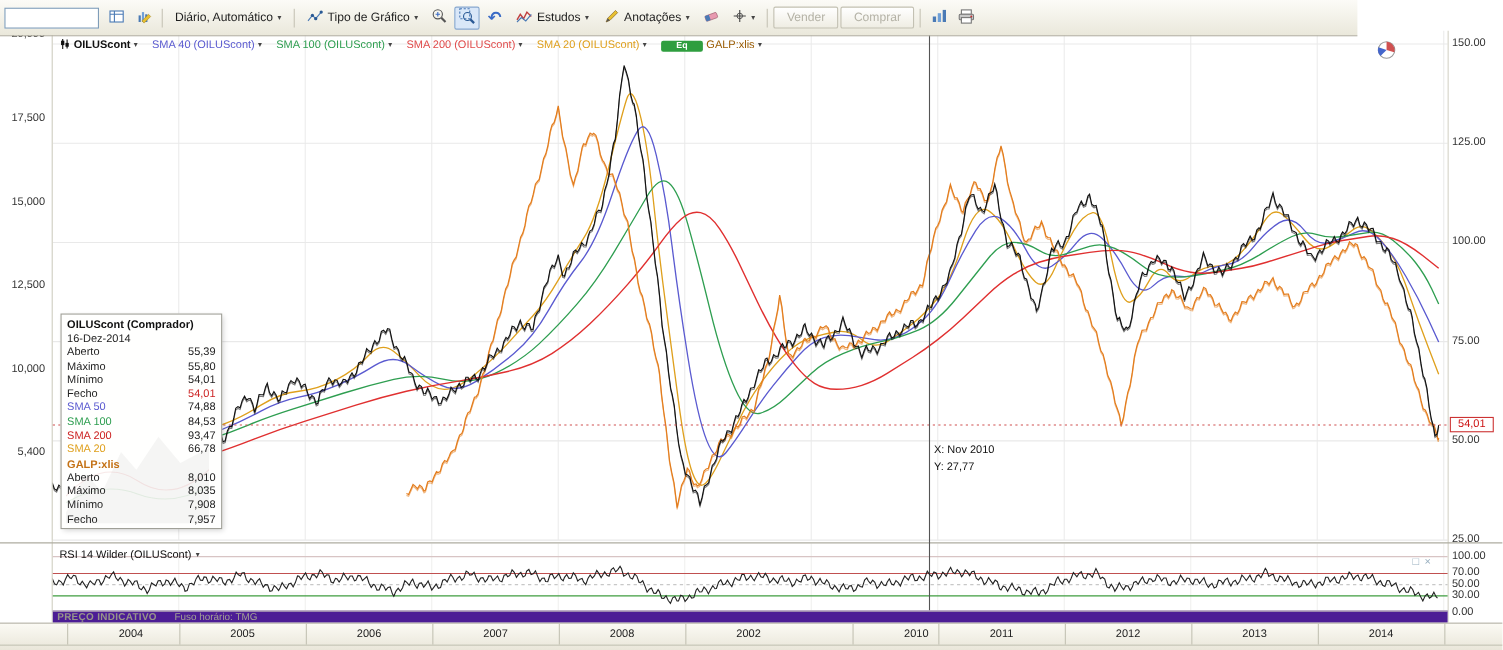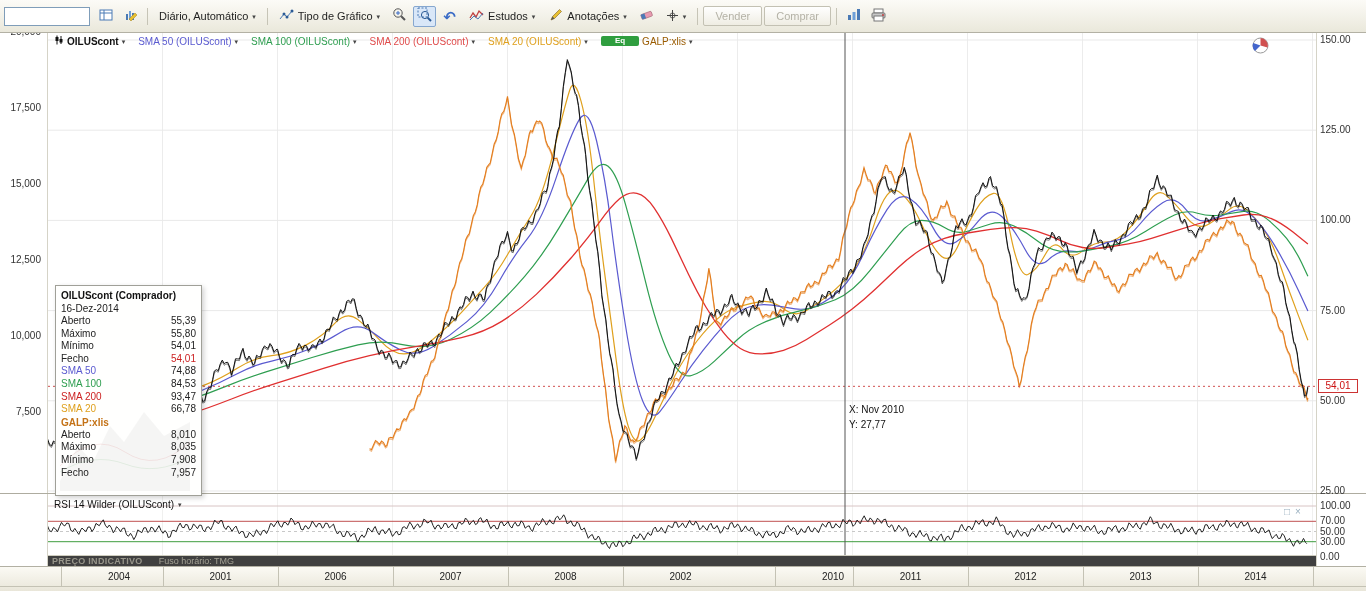--- a/index.html
+++ b/index.html
@@ -1,48 +1,48 @@
 <!DOCTYPE html>
 <html><head>
 <meta charset="utf-8">
 <style>
 *{margin:0;padding:0;box-sizing:border-box}
 html,body{width:1366px;height:591px;overflow:hidden}
 body{font-family:"Liberation Sans","DejaVu Sans",sans-serif;background:#fff;position:relative}
 button{font-family:inherit;cursor:pointer}
-.toolbar{position:absolute;left:0;top:0;width:1366px;height:27px;background:linear-gradient(#fcfbf7,#eae8db);border-bottom:1px solid #b3b1a4;display:flex;align-items:center;gap:2px;padding:16px 4px;z-index:40}
+.toolbar{position:absolute;left:0;top:0;width:1234px;height:27px;background:linear-gradient(#fcfbf7,#eae8db);border-bottom:1px solid #b3b1a4;display:flex;align-items:center;gap:2px;padding:16px 4px;z-index:40}
 .symbol-input{width:86px;height:19px;border:1px solid #7f9db9;background:#fff;font-size:11px;padding:0 3px;margin-right:2px}
 .tb-icon{height:21px;min-width:23px;display:inline-flex;align-items:center;justify-content:center;background:transparent;border:1px solid transparent;border-radius:2px}
 .tb-icon.pressed{background:#d9e7f8;border-color:#86a7cf}
 .tb-btn{height:21px;display:inline-flex;align-items:center;gap:4px;background:transparent;border:1px solid transparent;border-radius:2px;font-size:11px;color:#1e1e1e;padding:0 5px;white-space:nowrap}
 .caret{font-size:7px;color:#444;line-height:1}
 .tb-sep{width:1px;height:17px;background:#c6c4b6;margin:0 3px}
 .trade-btn{height:20px;padding:0 11px;border:1px solid #c3c1b3;border-radius:2px;background:linear-gradient(#ffffff,#efede3);color:#b4b2a6;font-size:11px}
 .undo-glyph{font-size:15px;color:#3a6bc6;font-weight:bold;line-height:1}
 .legend{position:absolute;left:54px;top:35px;display:flex;align-items:center;gap:13px;z-index:8;font-size:10px;white-space:nowrap}
 .legend-item{display:inline-flex;align-items:center;gap:3px}
 .legend-item b{font-weight:bold;color:#111}
 .eq-badge{display:inline-block;background:#2f9e3f;color:#fff;font-size:8px;font-weight:bold;padding:1px 14px;border-radius:2px;line-height:1}
 .tick{position:absolute;font-size:10px;color:#333;white-space:nowrap}
 #left-axis{position:absolute;left:0;top:0;width:44px;height:500px;z-index:5}
 #left-axis .tick{right:3px}
 #right-axis{position:absolute;left:1320px;top:0;width:45px;height:500px;z-index:5}
 #rsi-axis{position:absolute;left:1320px;top:0;width:45px;height:591px;z-index:5}
 .pie-icon{position:absolute;left:1252px;top:37px;z-index:8}
-.tooltip{position:absolute;left:55px;top:285px;width:147px;background:#fffffe;border:1px solid #a0a098;box-shadow:2px 2px 5px rgba(0,0,0,.18);padding:3px 5px 16px;z-index:20}
+.tooltip{position:absolute;left:55px;top:285px;width:147px;background:#fffffe;border:1px solid #a0a098;box-shadow:2px 2px 5px rgba(0,0,0,.18);padding:3px 5px 1px;z-index:20}
 .tt-wm{position:absolute;left:4px;bottom:4px;pointer-events:none;opacity:.5}
 .tt-title{font-size:10px;font-weight:bold;color:#111;line-height:13px;position:relative}
 .tt-date{font-size:10px;color:#222;line-height:13px;position:relative}
 .tt-row{display:flex;justify-content:space-between;font-size:10px;line-height:12.6px;color:#222;position:relative}
 .tt-sub{font-size:10px;font-weight:bold;line-height:13px;position:relative}
 .crosshair-readout{position:absolute;left:849px;top:402px;font-size:10px;color:#111;z-index:6;line-height:15px}
 .price-tag{position:absolute;left: 1318px;width:40px;font-size:10px;color:#cc1111;background:#fff;border:1px solid #cc3333;text-align:center;line-height:12px;z-index:7}
 .rsi-header{position:absolute;left:54px;top:499px;font-size:10px;color:#111;display:flex;gap:4px;align-items:center;z-index:8}
 .rsi-controls{position:absolute;left:1284px;top:507px;z-index:8;display:flex;gap:5px;color:#9ab0c0;font-size:10px;line-height:1}
-.status-strip{position:absolute;left:48px;top:555px;width:1268px;height:11px;background:#404040;border-top:1px solid #cfcdbf;display:flex;align-items:flex-start;gap:16px;padding:0 4px;z-index:9}
+.status-strip{position:absolute;left:48px;top:555px;width:1268px;height:11px;background:#4c1d95;border-top:1px solid #cfcdbf;display:flex;align-items:flex-start;gap:16px;padding:0 4px;z-index:9}
 .status-left{font-size:9px;font-weight:bold;color:#97958a;letter-spacing:.3px}
 .status-right{font-size:9px;color:#a3a194}
 .year-band{position:absolute;left:0;top:566px;width:1366px;height:25px;background:linear-gradient(#fbfaf4,#e9e6d9);border-top:1px solid #b2b0a3;z-index:10}
 #year-cells{position:absolute;left:0;top:0;width:100%;height:20px;border-bottom:1px solid #c4c2b4}
 .year-cell{position:absolute;top:0;width:115px;height:19px;border-left:1px solid #c4c2b4;text-align:center;line-height:19px;font-size:10px;color:#222}
 .year-div{position:absolute;top:0;height:19px;border-left:1px solid #c4c2b4}
 #chart-svg{position:absolute;left:0;top:0;z-index:1}
 </style>
 </head>
 <body>
@@ -215,21 +215,21 @@
         <path d="M47.5 525.9 L49.5 530.7 L51.5 531.7 L53.5 527.5 L55.5 528.9 L57.5 531.8 L59.5 526.6 L61.5 522.4 L63.5 525.3 L64.8 525.9 L66.8 523.0 L68.8 523.5 L70.8 530.4 L72.8 531.5 L74.8 528.4 L76.8 531.5 L78.8 534.4 L80.8 529.9 L82.0 528.0 L84.0 530.1 L86.0 531.5 L88.0 527.0 L90.0 527.1 L92.0 531.6 L94.0 528.7 L96.0 523.4 L98.0 524.9 L99.3 525.7 L101.3 522.3 L103.3 519.8 L105.3 525.2 L107.3 527.8 L109.3 525.0 L111.3 527.8 L113.3 532.8 L115.3 529.7 L116.5 526.7 L118.5 528.5 L120.5 531.8 L122.5 528.4 L124.5 528.0 L126.5 534.6 L128.5 536.2 L130.5 533.3 L132.5 536.6 L133.8 539.6 L135.8 536.1 L137.8 529.9 L139.8 531.3 L141.8 532.7 L143.8 527.9 L145.8 527.7 L147.8 532.6 L149.8 530.8 L151.0 527.2 L153.0 528.1 L155.0 532.1 L157.0 529.0 L159.0 525.7 L161.0 530.5 L163.0 533.3 L165.0 530.6 L167.0 533.3 L168.2 537.5 L170.2 536.9 L172.2 530.6 L174.2 530.3 L176.2 531.7 L178.2 526.3 L180.2 523.1 L182.2 527.4 L184.2 527.6 L185.5 524.5 L187.5 524.8 L189.5 530.1 L191.5 528.8 L193.5 523.9 L195.5 526.1 L197.5 528.7 L199.5 525.0 L201.5 525.4 L202.7 529.5 L204.7 531.8 L206.7 527.3 L208.7 526.8 L210.7 529.8 L212.7 525.5 L214.7 520.1 L216.7 522.5 L218.7 523.6 L220.0 520.8 L222.0 520.5 L224.0 527.1 L226.0 529.5 L228.0 525.9 L230.0 527.6 L232.0 531.5 L234.0 528.1 L236.0 526.1 L237.3 529.3 L239.3 533.8 L241.3 531.5 L243.3 531.7 L245.3 537.5 L247.3 537.1 L249.3 532.4 L251.3 534.2 L253.3 536.8 L254.5 534.6 L256.5 529.7 L258.5 532.9 L260.5 535.3 L262.5 530.9 L264.5 530.2 L266.5 533.6 L268.5 529.6 L270.5 523.6 L271.8 523.8 L273.8 526.8 L275.8 523.5 L277.8 520.8 L279.8 525.7 L281.8 527.2 L283.8 522.4 L285.8 522.6 L287.8 525.2 L289.0 523.0 L291.0 518.0 L293.0 520.2 L295.0 524.7 L297.0 522.6 L299.0 522.7 L301.0 529.1 L303.0 530.0 L305.0 525.8 L306.3 526.1 L308.3 529.1 L310.3 526.2 L312.3 521.1 L314.3 524.1 L316.3 527.2 L318.3 523.6 L320.3 523.6 L322.3 528.1 L323.5 527.6 L325.5 523.1 L327.5 523.5 L329.5 527.9 L331.5 526.0 L333.5 524.1 L335.5 530.2 L337.5 534.0 L339.5 531.3 L340.7 531.7 L342.7 536.5 L344.7 536.4 L346.7 531.1 L348.7 532.5 L350.7 536.5 L352.7 534.1 L354.7 533.5 L356.7 539.9 L358.0 542.0 L360.0 537.4 L362.0 534.8 L364.0 537.5 L366.0 534.3 L368.0 528.0 L370.0 529.6 L372.0 532.1 L374.0 528.0 L375.2 526.5 L377.2 531.8 L379.2 534.8 L381.2 530.3 L383.2 529.9 L385.2 533.8 L387.2 531.3 L389.2 528.2 L391.2 533.2 L392.5 536.4 L394.5 533.7 L396.5 531.0 L398.5 534.8 L400.5 534.2 L402.5 527.5 L404.5 526.7 L406.5 529.0 L408.5 524.8 L409.8 522.1 L411.8 525.0 L413.8 529.2 L415.8 525.7 L417.8 523.9 L419.8 527.5 L421.8 525.3 L423.8 519.2 L425.8 520.5 L427.0 522.9 L429.0 522.4 L431.0 520.2 L433.0 525.4 L435.0 529.2 L437.0 525.5 L439.0 525.1 L441.0 529.1 L443.0 526.7 L444.3 523.5 L446.3 523.6 L448.3 528.0 L450.3 525.9 L452.3 523.6 L454.3 528.1 L456.3 528.8 L458.3 522.9 L460.3 522.2 L461.5 524.3 L463.5 523.1 L465.5 518.0 L467.5 520.3 L469.5 524.8 L471.5 522.0 L473.5 520.4 L475.5 524.6 L477.5 523.3 L478.8 519.2 L480.8 517.7 L482.8 522.3 L484.8 521.7 L486.8 519.0 L488.8 524.0 L490.8 528.7 L492.8 525.7 L494.8 525.5 L496.0 528.6 L498.0 528.8 L500.0 522.5 L502.0 521.8 L504.0 526.0 L506.0 524.0 L508.0 521.5 L510.0 526.2 L512.0 528.0 L513.2 524.9 L515.2 522.2 L517.2 525.9 L519.2 525.6 L521.2 520.8 L523.2 523.0 L525.2 528.2 L527.2 526.5 L529.2 525.8 L530.5 529.0 L532.5 531.5 L534.5 525.9 L536.5 522.7 L538.5 525.5 L540.5 523.4 L542.5 518.5 L544.5 521.5 L546.5 525.1 L547.7 523.2 L549.7 519.8 L551.7 523.0 L553.7 523.9 L555.7 517.8 L557.7 516.2 L559.7 519.9 L561.7 517.8 L563.7 514.8 L565.0 517.1 L567.0 523.7 L569.0 522.6 L571.0 520.8 L573.0 525.4 L575.0 526.3 L577.0 521.8 L579.0 523.8 L581.0 529.5 L582.3 529.7 L584.3 527.9 L586.3 532.8 L588.3 538.3 L590.3 535.7 L592.3 534.5 L594.3 539.3 L596.3 539.4 L598.3 536.0 L599.5 537.8 L601.5 543.8 L603.5 544.0 L605.5 541.6 L607.5 545.9 L609.5 548.5 L611.5 543.5 L613.5 542.3 L615.5 546.4 L616.8 546.4 L618.8 541.1 L620.8 542.0 L622.8 546.8 L624.8 544.5 L626.8 540.9 L628.8 543.8 L630.8 543.3 L632.8 536.6 L634.0 534.9 L636.0 538.2 L638.0 537.9 L640.0 533.6 L642.0 536.0 L644.0 539.9 L646.0 535.9 L648.0 532.5 L650.0 535.2 L651.3 535.0 L653.3 529.1 L655.3 527.0 L657.3 531.6 L659.3 530.9 L661.3 527.4 L663.3 530.7 L665.3 533.2 L667.3 527.7 L668.5 525.1 L670.5 527.1 L672.5 527.5 L674.5 522.1 L676.5 522.3 L678.5 527.5 L680.5 525.9 L682.5 522.9 L684.5 526.4 L685.7 527.9 L687.7 524.0 L689.7 520.5 L691.7 524.3 L693.7 525.0 L695.7 521.2 L697.7 524.2 L699.7 529.8 L701.7 527.7 L703.0 525.5 L705.0 527.9 L707.0 530.4 L709.0 525.4 L711.0 523.3 L713.0 528.2 L715.0 528.4 L717.0 525.5 L719.0 529.7 L720.2 533.2 L722.2 531.3 L724.2 526.5 L726.2 528.5 L728.2 529.1 L730.2 523.3 L732.2 522.6 L734.2 527.5 L736.2 526.4 L737.5 523.9 L739.5 526.6 L741.5 531.9 L743.5 529.2 L745.5 525.9 L747.5 529.7 L749.5 530.8 L751.5 527.0 L753.5 529.7 L754.8 534.1 L756.8 535.6 L758.8 532.3 L760.8 534.9 L762.8 538.1 L764.8 533.5 L766.8 530.8 L768.8 535.1 L770.8 535.3 L772.0 532.8 L774.0 532.4 L776.0 537.6 L778.0 536.2 L780.0 531.4 L782.0 533.1 L784.0 533.7 L786.0 527.4 L788.0 525.4 L789.3 528.0 L791.3 530.6 L793.3 527.4 L795.3 529.4 L797.3 534.9 L799.3 532.5 L801.3 528.7 L803.3 531.8 L805.3 532.4 L806.5 529.3 L808.5 526.2 L810.5 530.9 L812.5 531.8 L814.5 527.8 L816.5 529.6 L818.5 532.7 L820.5 527.7 L822.5 523.6 L823.8 525.1 L825.8 527.2 L827.8 522.8 L829.8 522.1 L831.8 527.8 L833.8 527.6 L835.8 523.6 L837.8 526.0 L839.8 527.7 L841.0 524.5 L843.0 519.3 L845.0 522.1 L847.0 523.9 L849.0 519.9 L851.0 520.9 L853.0 526.3 L855.0 524.3 L857.0 520.1 L858.2 521.2 L860.2 523.8 L862.2 519.3 L864.2 515.8 L866.2 520.1 L868.2 521.6 L870.2 517.9 L872.2 520.1 L874.2 524.3 L875.5 522.7 L877.5 518.2 L879.5 520.2 L881.5 523.3 L883.5 519.7 L885.5 519.2 L887.5 525.7 L889.5 527.3 L891.5 524.7 L892.7 526.2 L894.7 531.4 L896.7 529.5 L898.7 525.1 L900.7 528.1 L902.7 530.8 L904.7 527.4 L906.7 528.8 L908.7 535.4 L910.0 536.4 L912.0 532.7 L914.0 533.7 L916.0 537.5 L918.0 533.9 L920.0 530.3 L922.0 534.6 L924.0 536.7 L926.0 533.6 L927.3 534.3 L929.3 540.2 L931.3 541.0 L933.3 536.4 L935.3 537.7 L937.3 540.4 L939.3 536.0 L941.3 534.1 L943.3 539.5 L944.5 541.3 L946.5 537.1 L948.5 536.1 L950.5 540.0 L952.5 537.1 L954.5 530.7 L956.5 531.4 L958.5 532.0 L960.5 526.3 L961.8 524.4 L963.8 528.6 L965.8 530.9 L967.8 526.6 L969.8 526.6 L971.8 529.9 L973.8 525.7 L975.8 520.5 L977.8 522.9 L979.0 524.4 L981.0 521.2 L983.0 519.6 L985.0 525.1 L987.0 526.2 L989.0 521.5 L991.0 522.3 L993.0 524.8 L995.0 519.9 L996.3 516.8 L998.3 520.8 L1000.3 526.1 L1002.3 524.8 L1004.3 526.4 L1006.3 533.6 L1008.3 534.6 L1010.3 531.2 L1012.3 534.5 L1013.5 537.5 L1015.5 534.2 L1017.5 529.7 L1019.5 533.4 L1021.5 536.2 L1023.5 532.4 L1025.5 532.7 L1027.5 536.8 L1029.5 533.5 L1030.7 529.5 L1032.7 528.6 L1034.7 531.2 L1036.7 527.4 L1038.7 524.5 L1040.7 529.3 L1042.7 530.7 L1044.7 526.0 L1046.7 526.5 L1048.0 528.7 L1050.0 527.8 L1052.0 522.4 L1054.0 524.3 L1056.0 528.2 L1058.0 525.4 L1060.0 525.4 L1062.0 531.6 L1064.0 532.3 L1065.2 529.3 L1067.2 527.8 L1069.2 531.0 L1071.2 528.0 L1073.2 522.9 L1075.2 526.0 L1077.2 529.0 L1079.2 525.5 L1081.2 525.9 L1082.5 529.3 L1084.5 531.4 L1086.5 526.6 L1088.5 526.6 L1090.5 530.4 L1092.5 527.7 L1094.5 525.2 L1096.5 530.8 L1098.5 533.9 L1099.8 532.1 L1101.8 530.3 L1103.8 534.5 L1105.8 533.6 L1107.8 527.5 L1109.8 527.9 L1111.8 530.8 L1113.8 527.1 L1115.8 525.6 L1117.0 528.9 L1119.0 532.8 L1121.0 528.9 L1123.0 527.5 L1125.0 531.1 L1127.0 528.4 L1129.0 522.8 L1131.0 525.0 L1133.0 527.8 L1134.3 525.9 L1136.3 522.9 L1138.3 527.3 L1140.3 529.2 L1142.3 523.8 L1144.3 522.5 L1146.3 525.2 L1148.3 521.2 L1150.3 516.7 L1151.5 518.4 L1153.5 524.0 L1155.5 522.7 L1157.5 522.0 L1159.5 527.6 L1161.5 528.7 L1163.5 523.7 L1165.5 524.7 L1167.5 528.4 L1168.8 527.1 L1170.8 523.3 L1172.8 527.2 L1174.8 532.2 L1176.8 529.8 L1178.8 529.2 L1180.8 534.0 L1182.8 532.8 L1184.8 527.6 L1186.0 528.1 L1188.0 531.9 L1190.0 530.1 L1192.0 526.9 L1194.0 531.4 L1196.0 534.4 L1198.0 529.9 L1200.0 529.0 L1202.0 532.2 L1203.2 531.0 L1205.2 524.8 L1207.2 524.8 L1209.2 529.0 L1211.2 526.7 L1213.2 524.6 L1215.2 529.4 L1217.2 530.3 L1219.2 524.7 L1220.5 523.5 L1222.5 526.6 L1224.5 525.2 L1226.5 520.0 L1228.5 522.3 L1230.5 526.7 L1232.5 524.0 L1234.5 522.8 L1236.5 527.4 L1237.7 527.9 L1239.7 523.2 L1241.7 521.8 L1243.7 526.1 L1245.7 525.1 L1247.7 522.2 L1249.7 527.2 L1251.7 531.7 L1253.7 528.8 L1255.0 527.9 L1257.0 532.1 L1259.0 533.2 L1261.0 527.8 L1263.0 528.0 L1265.0 532.8 L1267.0 531.4 L1269.0 529.9 L1271.0 535.8 L1272.3 538.6 L1274.3 536.3 L1276.3 534.3 L1278.3 538.4 L1280.3 538.3 L1282.3 533.5 L1284.3 535.9 L1286.3 541.2 L1288.3 539.6 L1289.5 538.5 L1291.5 542.6 L1293.5 546.3 L1295.5 541.9 L1297.5 539.9 L1299.5 543.8 L1301.5 542.3 L1303.5 538.4 L1305.5 542.4 L1306.8 543.7" fill="none" stroke="#222222" stroke-width="1"></path>
       </g>
     </svg>
 
   <div id="left-axis">
       <div class="tick" style="top: 26px;">20,000</div>
       <div class="tick" style="top: 102px;">17,500</div>
       <div class="tick" style="top: 178px;">15,000</div>
       <div class="tick" style="top: 254px;">12,500</div>
       <div class="tick" style="top: 330px;">10,000</div>
-      <div class="tick" style="top: 406px;">7,500</div>
+      <div class="tick" style="top: 406px;">5,400</div>
     </div>
   <div id="right-axis">
       <div class="tick" style="top: 34px;">150.00</div>
       <div class="tick" style="top: 124.2px;">125.00</div>
       <div class="tick" style="top: 214.4px;">100.00</div>
       <div class="tick" style="top: 304.6px;">75.00</div>
       <div class="tick" style="top: 394.8px;">50.00</div>
       <div class="tick" style="top: 485px;">25.00</div>
     </div>
   <div id="rsi-axis">
@@ -245,21 +245,21 @@
       <span><svg width="10" height="10">
             <line x1="3" y1="0.5" x2="3" y2="9.5" stroke="#111"></line>
             <rect x="1.5" y="2" width="3" height="4" fill="#111"></rect>
             <line x1="7" y1="1" x2="7" y2="9" stroke="#111"></line>
             <rect x="5.5" y="4" width="3" height="3.5" fill="#111"></rect>
           </svg></span>
       <b style="color: rgb(17, 17, 17);">OILUScont</b>
       <span class="caret">▾</span>
     </div>
     <div class="legend-item">
-        <span style="color: rgb(90, 90, 208);">SMA 50 (OILUScont)</span>
+        <span style="color: rgb(90, 90, 208);">SMA 40 (OILUScont)</span>
         <span class="caret">▾</span>
       </div>
     <div class="legend-item">
         <span style="color: rgb(46, 158, 80);">SMA 100 (OILUScont)</span>
         <span class="caret">▾</span>
       </div>
     <div class="legend-item">
         <span style="color: rgb(224, 75, 75);">SMA 200 (OILUScont)</span>
         <span class="caret">▾</span>
       </div>
@@ -356,21 +356,21 @@
   </div>
 
   <div class="status-strip">
     <span class="status-left">PREÇO INDICATIVO</span>
     <span class="status-right">Fuso horário: TMG</span>
   </div>
 
   <div class="year-band">
       <div id="year-cells">
         <div class="year-cell" style="left: 61px;">2004</div>
-        <div class="year-cell" style="left: 162.5px;">2001</div>
+        <div class="year-cell" style="left: 162.5px;">2005</div>
         <div class="year-cell" style="left: 277.5px;">2006</div>
         <div class="year-cell" style="left: 392.5px;">2007</div>
         <div class="year-cell" style="left: 507.5px;">2008</div>
         <div class="year-cell" style="left: 622.5px;">2002</div>
         <div class="year-cell" style="left: 775px;">2010</div>
         <div class="year-cell" style="left: 852.5px;">2011</div>
         <div class="year-cell" style="left: 967.5px;">2012</div>
         <div class="year-cell" style="left: 1082.5px;">2013</div>
         <div class="year-cell" style="left: 1197.5px;">2014</div>
         <div class="year-div" style="left: 1312.5px;"></div>

